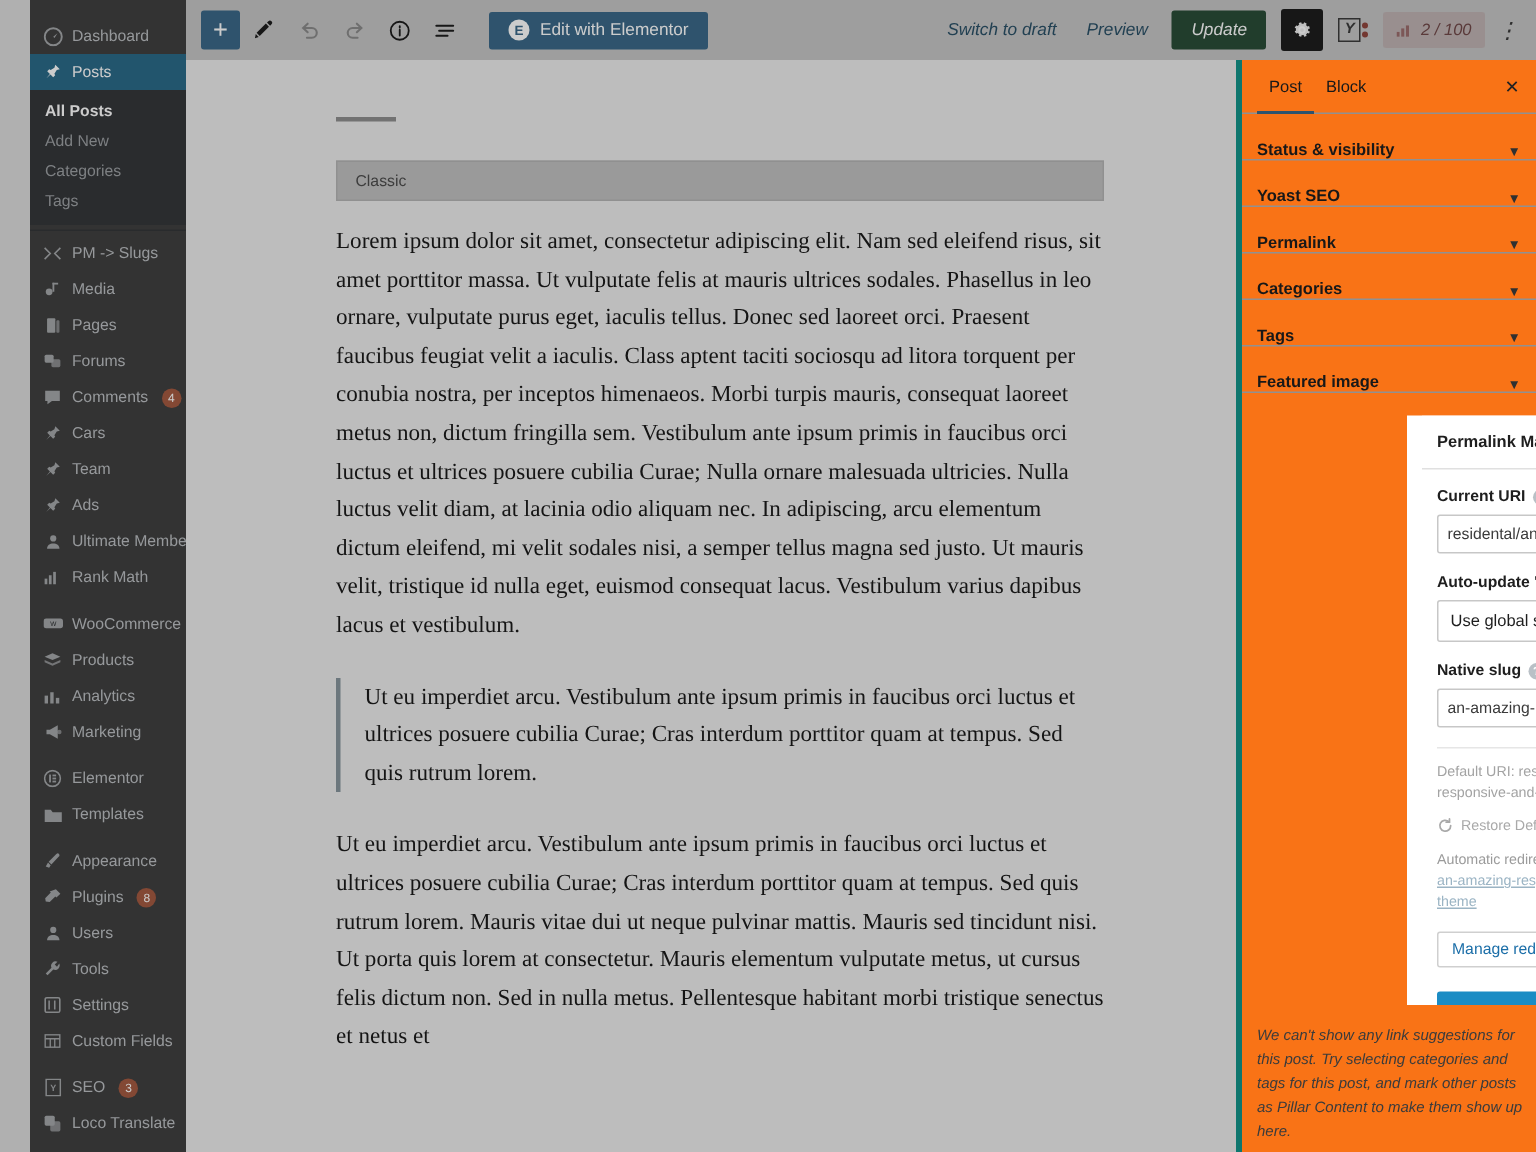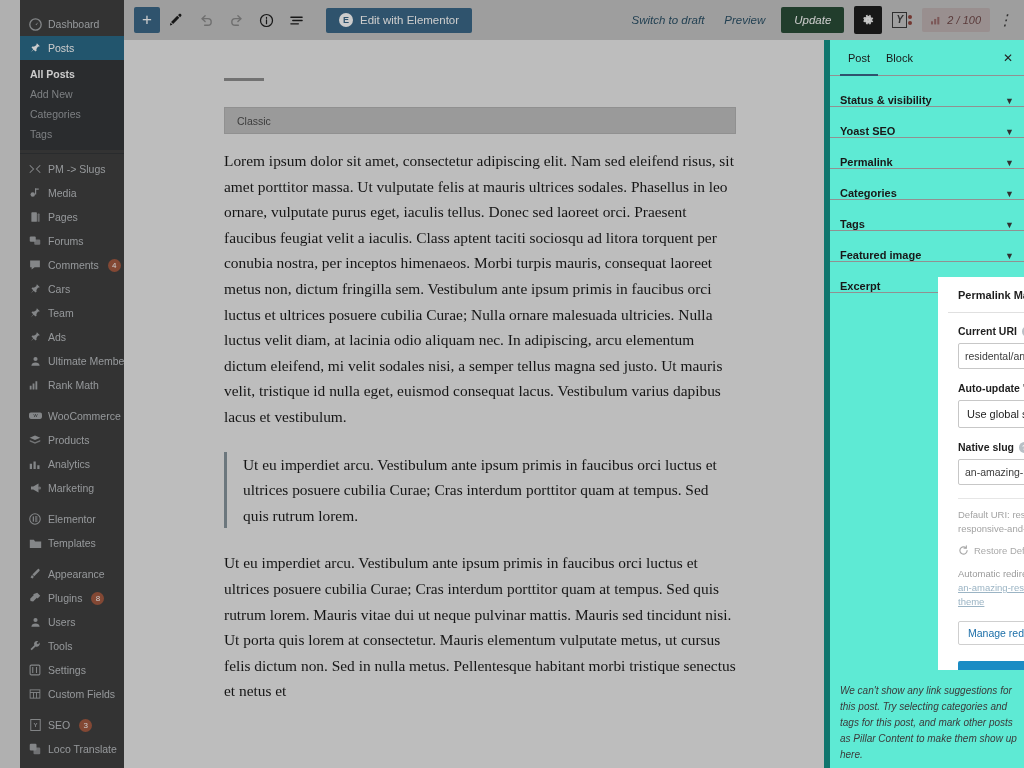--- a/index.html
+++ b/index.html
@@ -254,22 +254,22 @@
     font-size: 15.4px;
     line-height: 25.6px;
     color: #1a1a1a;
     margin: 0;
   }
 
   
   #settings {
     width: 200px;
     flex: 0 0 200px;
-    background: #5eead4;
-    border-left: 6px solid #0f766e;
+    background: #f97316;
+    border-left: 4px solid #0f766e;
     font-size: 11px;
     color: #1e1e1e;
     overflow: hidden;
     position: relative;
   }
   .settings-tabs {
     display: flex; align-items: center;
     height: 36px;
     border-bottom: 1px solid #b5b5b5;
     padding: 0 4px 0 10px;
@@ -817,24 +817,20 @@
             <span class="chev">▼</span>
           </div>
           <div class="panel-row">
             <span>Tags</span>
             <span class="chev">▼</span>
           </div>
           <div class="panel-row">
             <span>Featured image</span>
             <span class="chev">▼</span>
           </div>
-          <div class="panel-row">
-            <span>Excerpt</span>
-            <span class="chev">▼</span>
-          </div>
         </div>
 
         <div id="linksug" class="dimmed">
           <div class="ls-body">We can't show any link suggestions for this post. Try selecting categories and tags for this post, and mark other posts as Pillar Content to make them show up here.</div>
         </div>
 
       </aside>
     </div>
 
     <div id="spotlight">

